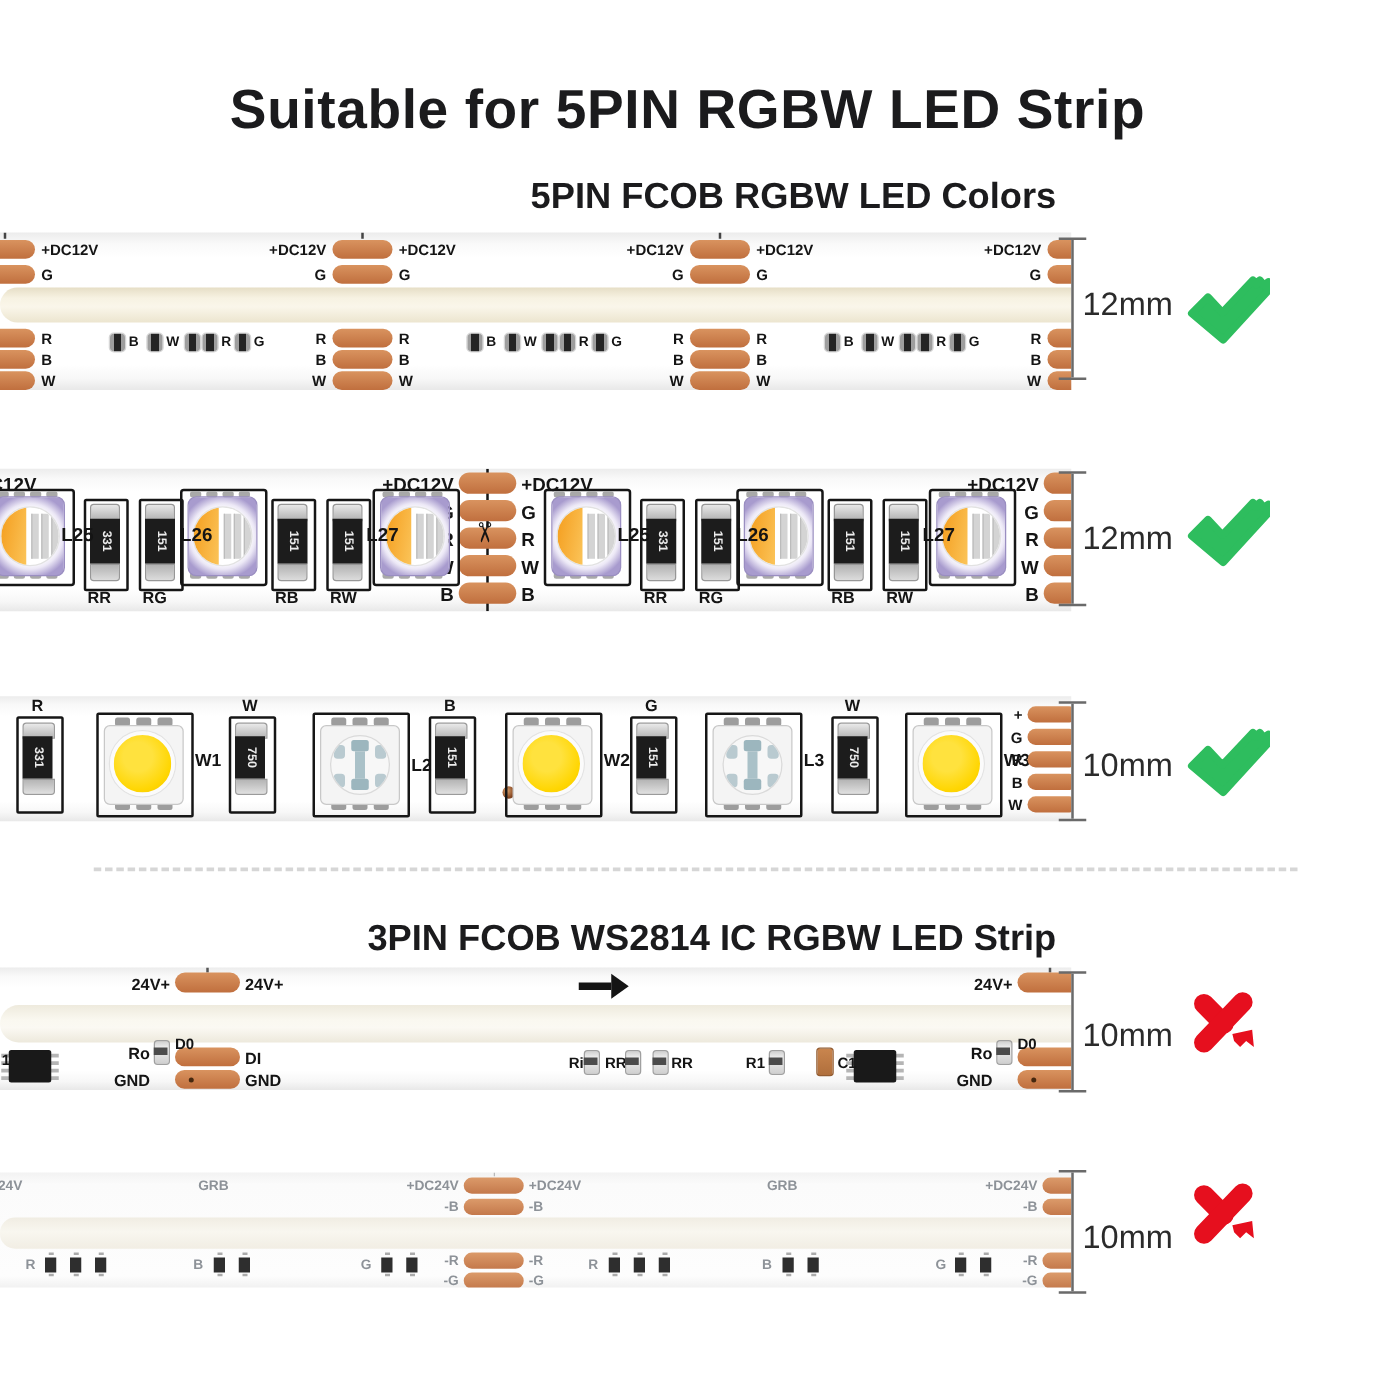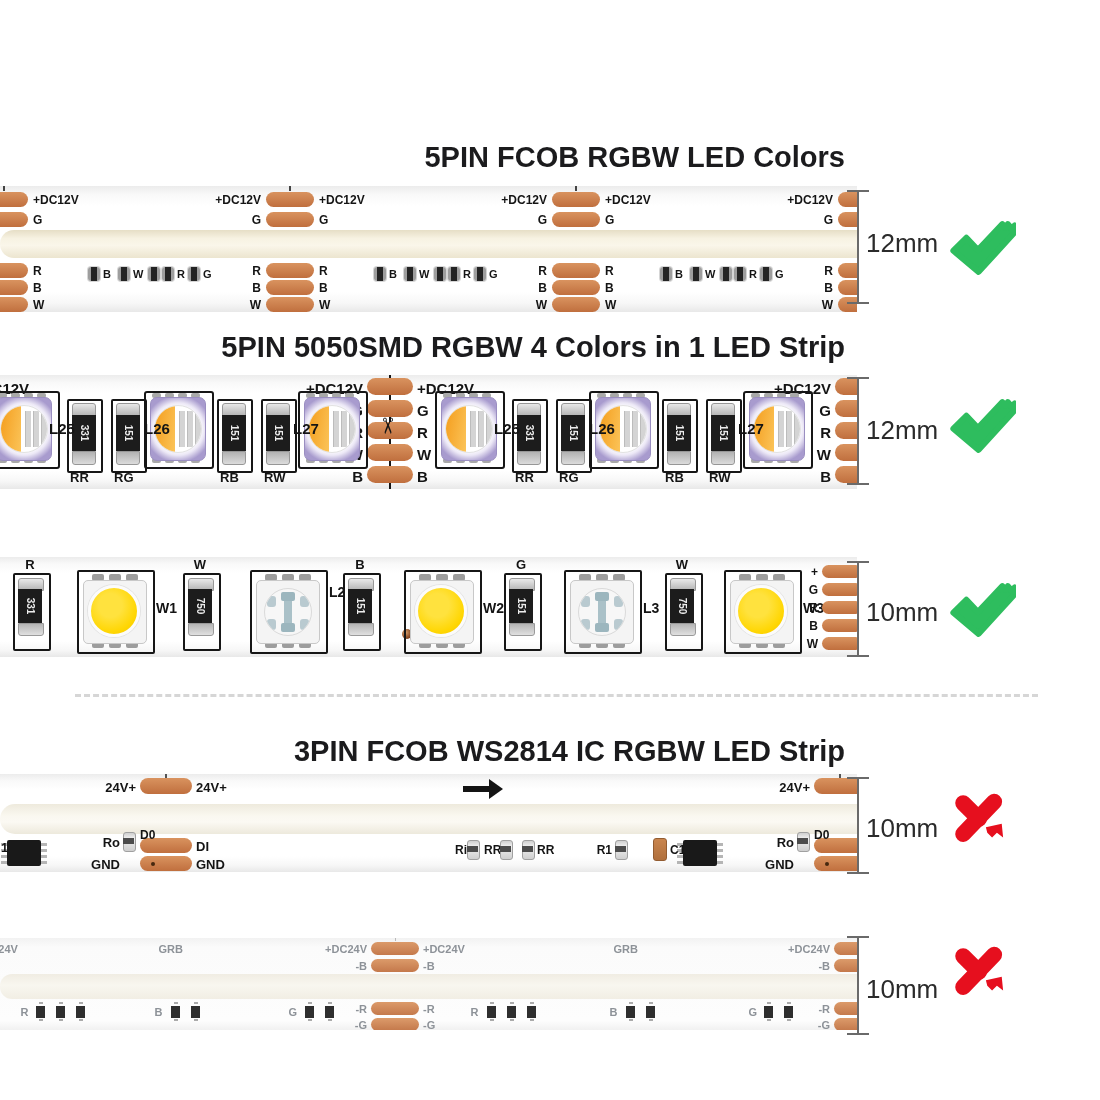--- a/index.html
+++ b/index.html
@@ -12,20 +12,21 @@
   .bracket{position:absolute;width:22px;border-top:2px solid #6a6a6a;border-bottom:2px solid #6a6a6a}
   .bracket i{position:absolute;left:10px;top:0;bottom:0;width:2px;background:#6a6a6a}
   .size{position:absolute;font-size:26px;color:#2b2b2b;line-height:1}
   .verdict{position:absolute}
   .divider{position:absolute;left:75px;width:963px;border-top:3px dashed #d6d6d6}
 </style>
 </head>
 <body>
 
 <div class="page">
+  <h1 class="title">Suitable for 5PIN RGBW LED Strip</h1>
 
   <div class="heading" style="top:142px">5PIN FCOB RGBW LED Colors</div>
   <div class="strip" id="strip0" style="top:186px;height:126px">
       <div style="position: absolute; left: 0px; top: 44px; width: 857px; height: 28px; border-radius: 14px 0px 0px 14px; background: linear-gradient(rgb(230, 222, 198), rgb(247, 242, 226) 30%, rgb(250, 246, 234) 55%, rgb(236, 229, 207));"></div>
       <div style="position: absolute; left: 3px; top: 0px; width: 2px; height: 5px; background: rgb(68, 68, 68);"></div>
       <div style="position: absolute; left: 3px; top: 121px; width: 2px; height: 5px; background: rgb(68, 68, 68);"></div>
       <div style="position: absolute; left: -20px; top: 6px; width: 48px; height: 15px; border-radius: 8px; background: linear-gradient(rgb(217, 147, 95), rgb(192, 111, 62));"></div>
       <div class="lab" style="position: absolute; left: 33px; top: 8px; font-size: 12px;">+DC12V</div>
       <div style="position: absolute; left: -20px; top: 26px; width: 48px; height: 15px; border-radius: 8px; background: linear-gradient(rgb(217, 147, 95), rgb(192, 111, 62));"></div>
       <div class="lab" style="position: absolute; left: 33px; top: 28px; font-size: 12px;">G</div>
@@ -108,21 +109,20 @@
       <div class="lab" style="position: absolute; left: 775px; top: 83px; font-size: 11px;">G</div>
     </div>
   <div class="bracket" style="left:847px;top:190px;height:110px">
       <i></i>
     </div>
   <div class="size" style="left:866px;top:230px">12mm</div>
   <div class="verdict" id="v0" style="left:948px;top:218px"><svg width="68" height="60" viewBox="0 0 100 88">
         <path d="M8 48 L27 29 L44 47 L80 9 L84 14 L88 9 L93 15 L98 11 L97 22 L45 79 Z" fill="#2ebd5e" stroke="#2ebd5e" stroke-width="9" stroke-linejoin="round"></path>
       </svg></div>
 
-  <div class="heading" style="top:332px">5PIN 5050SMD RGBW 4 Colors in 1 LED Strip</div>
   <div class="strip" id="strip1" style="top:375px;height:114px">
       <div class="lab" style="position: absolute; left: -28px; top: 6px; font-size: 15px;">+DC12V</div>
       <div style="position: absolute; left: 389px; top: 0px; width: 2px; height: 114px; background: rgb(22, 22, 22);"></div>
       <div style="position: absolute; left: 367px; top: 3px; width: 46px; height: 17px; border-radius: 9px; background: linear-gradient(rgb(217, 147, 95), rgb(192, 111, 62));"></div>
       <div class="lab" style="position: absolute; left: auto; top: 6px; font-size: 15px; right: 494px;">+DC12V</div>
       <div class="lab" style="position: absolute; left: 417px; top: 6px; font-size: 15px;">+DC12V</div>
       <div style="position: absolute; left: 367px; top: 25px; width: 46px; height: 17px; border-radius: 9px; background: linear-gradient(rgb(217, 147, 95), rgb(192, 111, 62));"></div>
       <div class="lab" style="position: absolute; left: auto; top: 28px; font-size: 15px; right: 494px;">G</div>
       <div class="lab" style="position: absolute; left: 417px; top: 28px; font-size: 15px;">G</div>
       <div style="position: absolute; left: 367px; top: 47px; width: 46px; height: 17px; border-radius: 9px; background: linear-gradient(rgb(217, 147, 95), rgb(192, 111, 62));"></div>
@@ -345,21 +345,21 @@
         <div style="position: absolute; left: 7px; top: 7px; width: 46px; height: 46px; border-radius: 50%; background: rgb(247, 247, 247); border: 1px solid rgb(218, 218, 218); overflow: hidden;">
           <div style="position: absolute; left: 16px; top: 3px; width: 14px; height: 9px; background: rgb(156, 182, 190); border-radius: 2px;"></div>
           <div style="position: absolute; left: 19px; top: 12px; width: 8px; height: 22px; background: rgb(170, 193, 200);"></div>
           <div style="position: absolute; left: 16px; top: 34px; width: 14px; height: 9px; background: rgb(156, 182, 190); border-radius: 2px;"></div>
           <div style="position: absolute; left: 2px; top: 7px; width: 9px; height: 11px; background: rgb(185, 202, 208); border-radius: 3px;"></div>
           <div style="position: absolute; left: 35px; top: 7px; width: 9px; height: 11px; background: rgb(185, 202, 208); border-radius: 3px;"></div>
           <div style="position: absolute; left: 2px; top: 30px; width: 9px; height: 11px; background: rgb(185, 202, 208); border-radius: 3px;"></div>
           <div style="position: absolute; left: 35px; top: 30px; width: 9px; height: 11px; background: rgb(185, 202, 208); border-radius: 3px;"></div>
         </div>
       </div>
-      <div class="lab" style="position: absolute; left: 329px; top: 28px; font-size: 14px;">L2</div>
+      <div class="lab" style="position: absolute; left: 329px; top: 48px; font-size: 14px;">L2</div>
       <div class="lab" style="position: absolute; left: 350px; top: 1px; font-size: 13px; width: 20px; text-align: center;">B</div>
       <div style="position: absolute; left: 343px; top: 16px; width: 34px; height: 74px; border: 2px solid rgb(22, 22, 22); border-radius: 2px;"></div>
       <div style="position: absolute; left: 348px; top: 21px; width: 24px; height: 11px; border-radius: 3px 3px 0px 0px; background: linear-gradient(rgb(234, 234, 234), rgb(181, 181, 181)); border: 1px solid rgb(154, 154, 154);"></div>
       <div style="position: absolute; left: 348px; top: 32px; width: 24px; height: 34px; background: rgb(28, 28, 28);"></div>
       <div style="position: absolute; left: 345px; top: 38px; width: 30px; height: 22px; transform: rotate(90deg); color: rgb(236, 236, 236); font-size: 10px; font-weight: 700; text-align: center; line-height: 22px;">151</div>
       <div style="position: absolute; left: 348px; top: 66px; width: 24px; height: 11px; border-radius: 0px 0px 3px 3px; background: linear-gradient(rgb(181, 181, 181), rgb(224, 224, 224)); border: 1px solid rgb(154, 154, 154);"></div>
       <div style="position: absolute; left: 402px; top: 72px; width: 10px; height: 10px; border-radius: 50%; background: radial-gradient(circle at 35% 35%, rgb(218, 162, 109), rgb(138, 74, 36) 60%, rgb(88, 41, 15));"></div>
       <div style="position: absolute; left: 404px; top: 13px; width: 74px; height: 80px; border: 2px solid rgb(22, 22, 22); border-radius: 2px;"></div>
       <div style="position: absolute; left: 419px; top: 17px; width: 12px; height: 7px; border-radius: 2px; background: rgb(157, 157, 157);"></div>
       <div style="position: absolute; left: 419px; top: 84px; width: 12px; height: 7px; border-radius: 2px; background: rgb(157, 157, 157);"></div>

